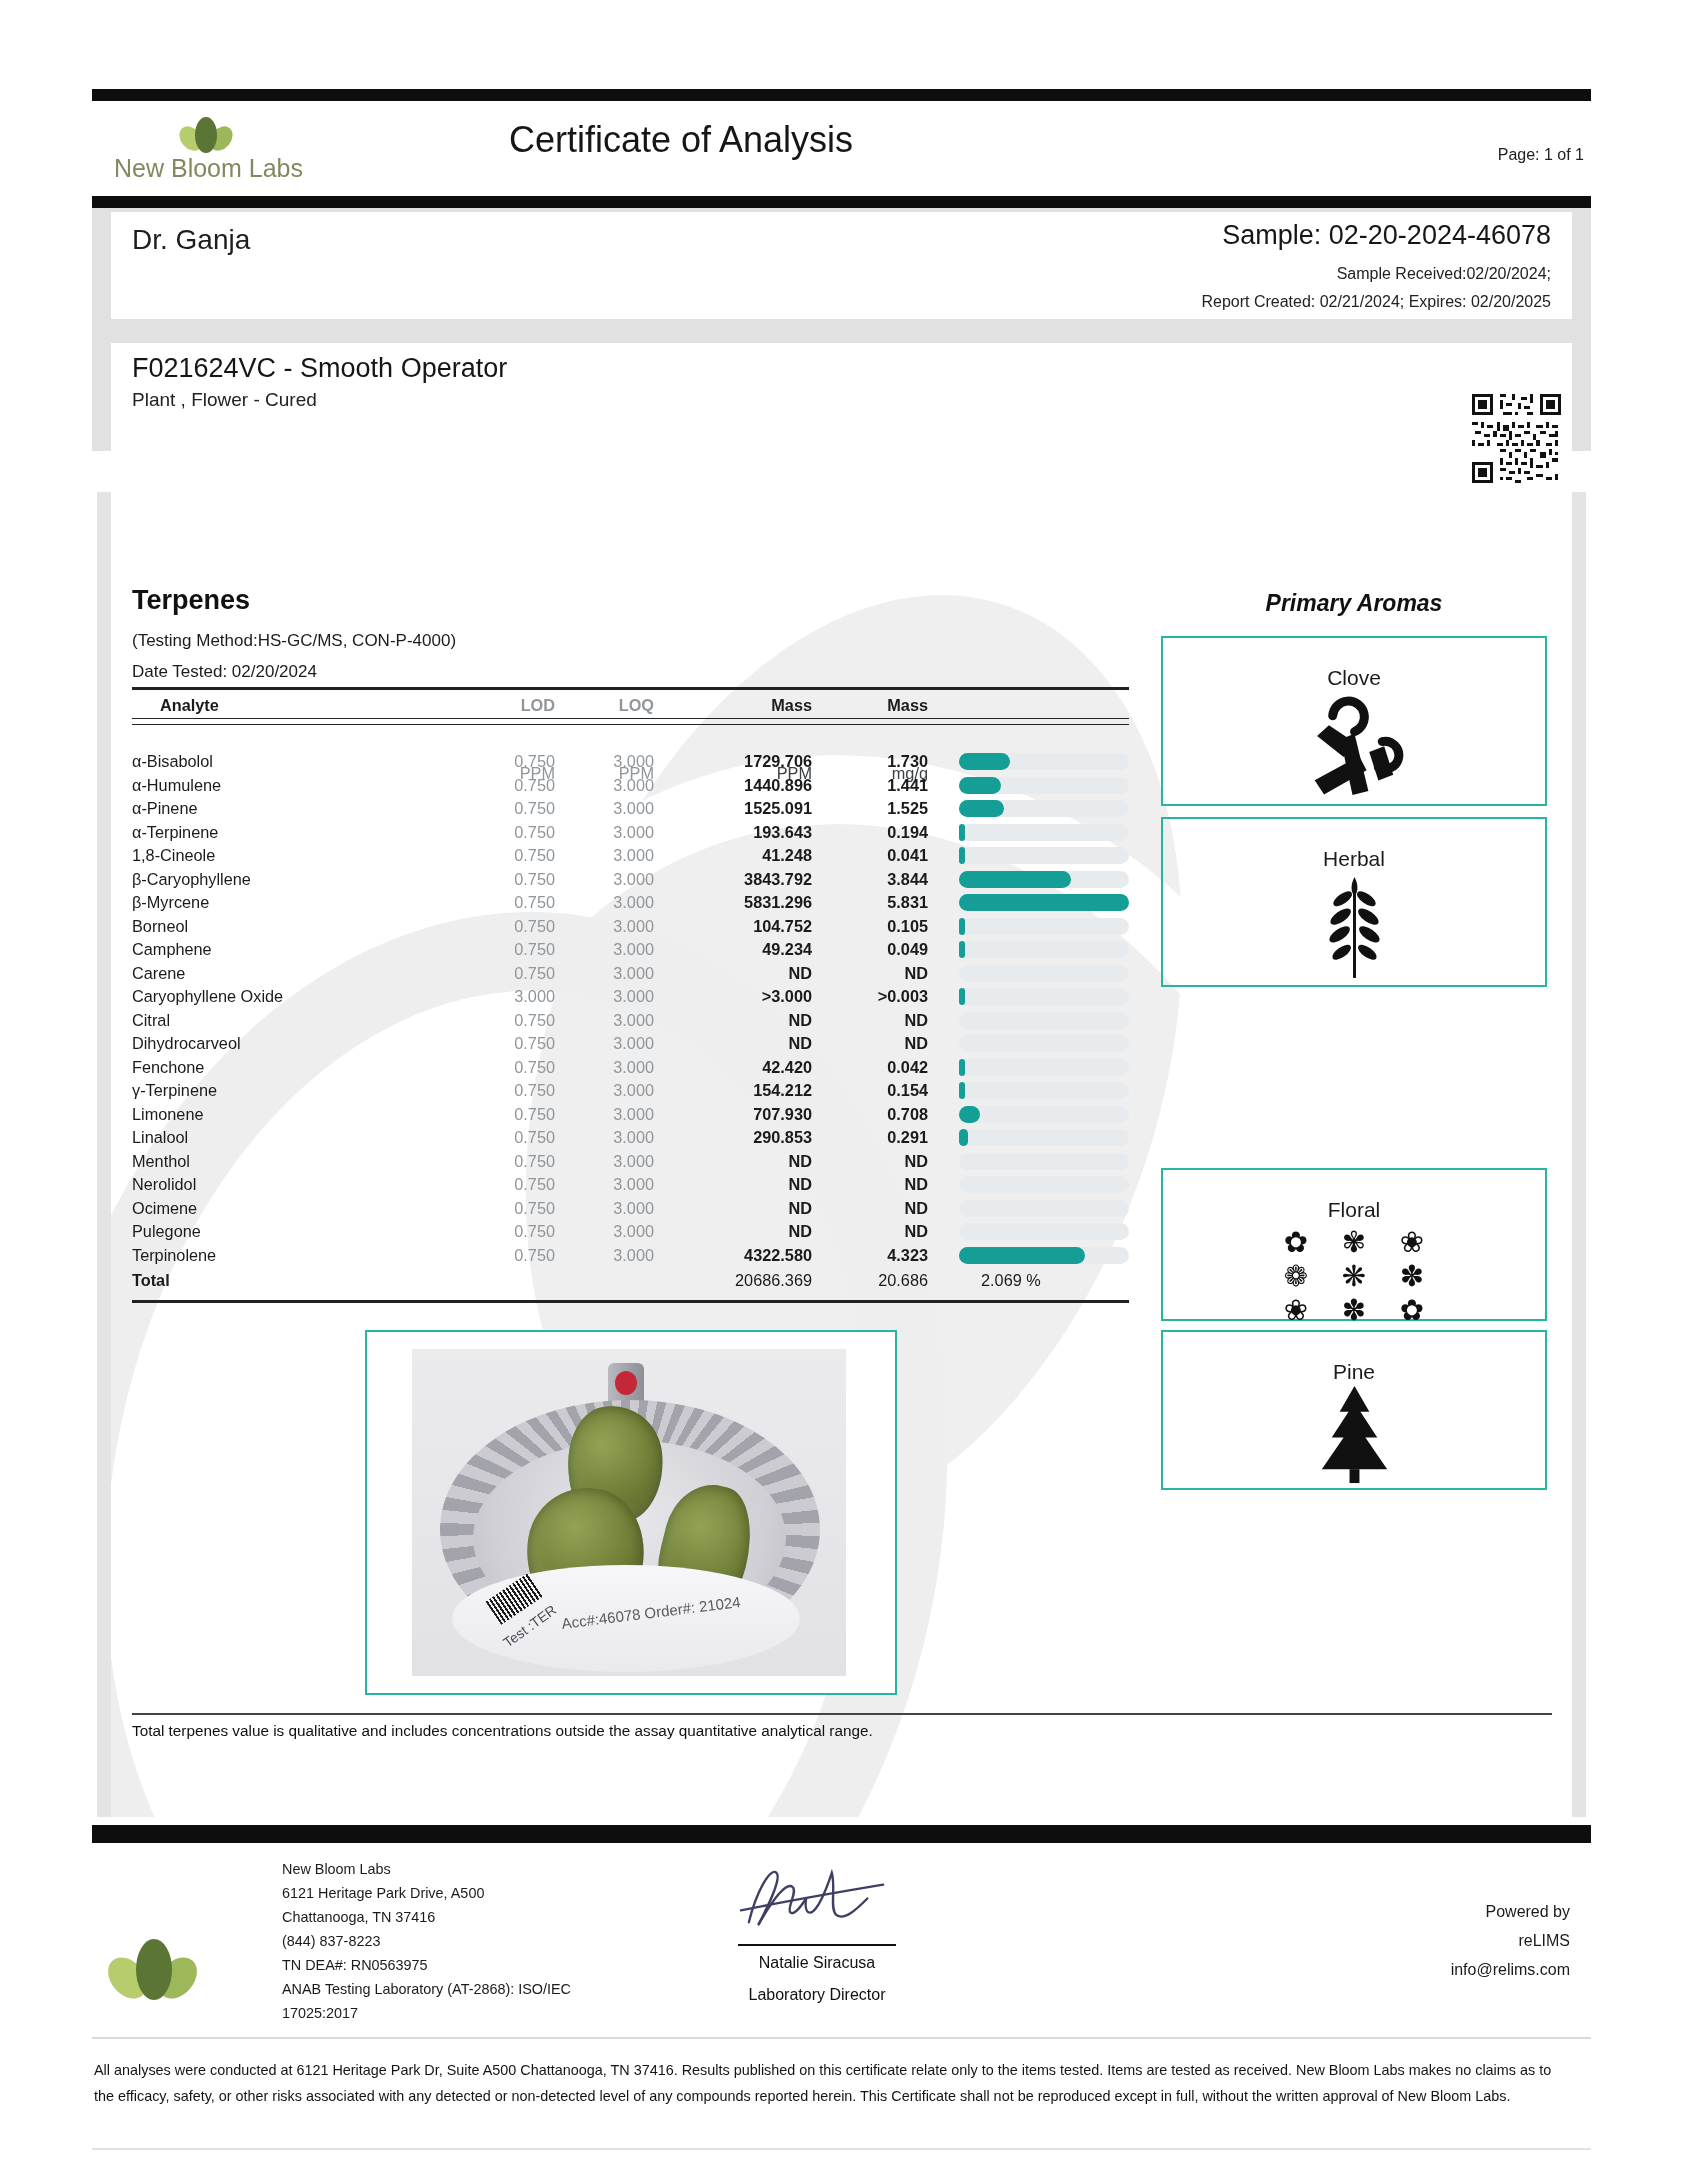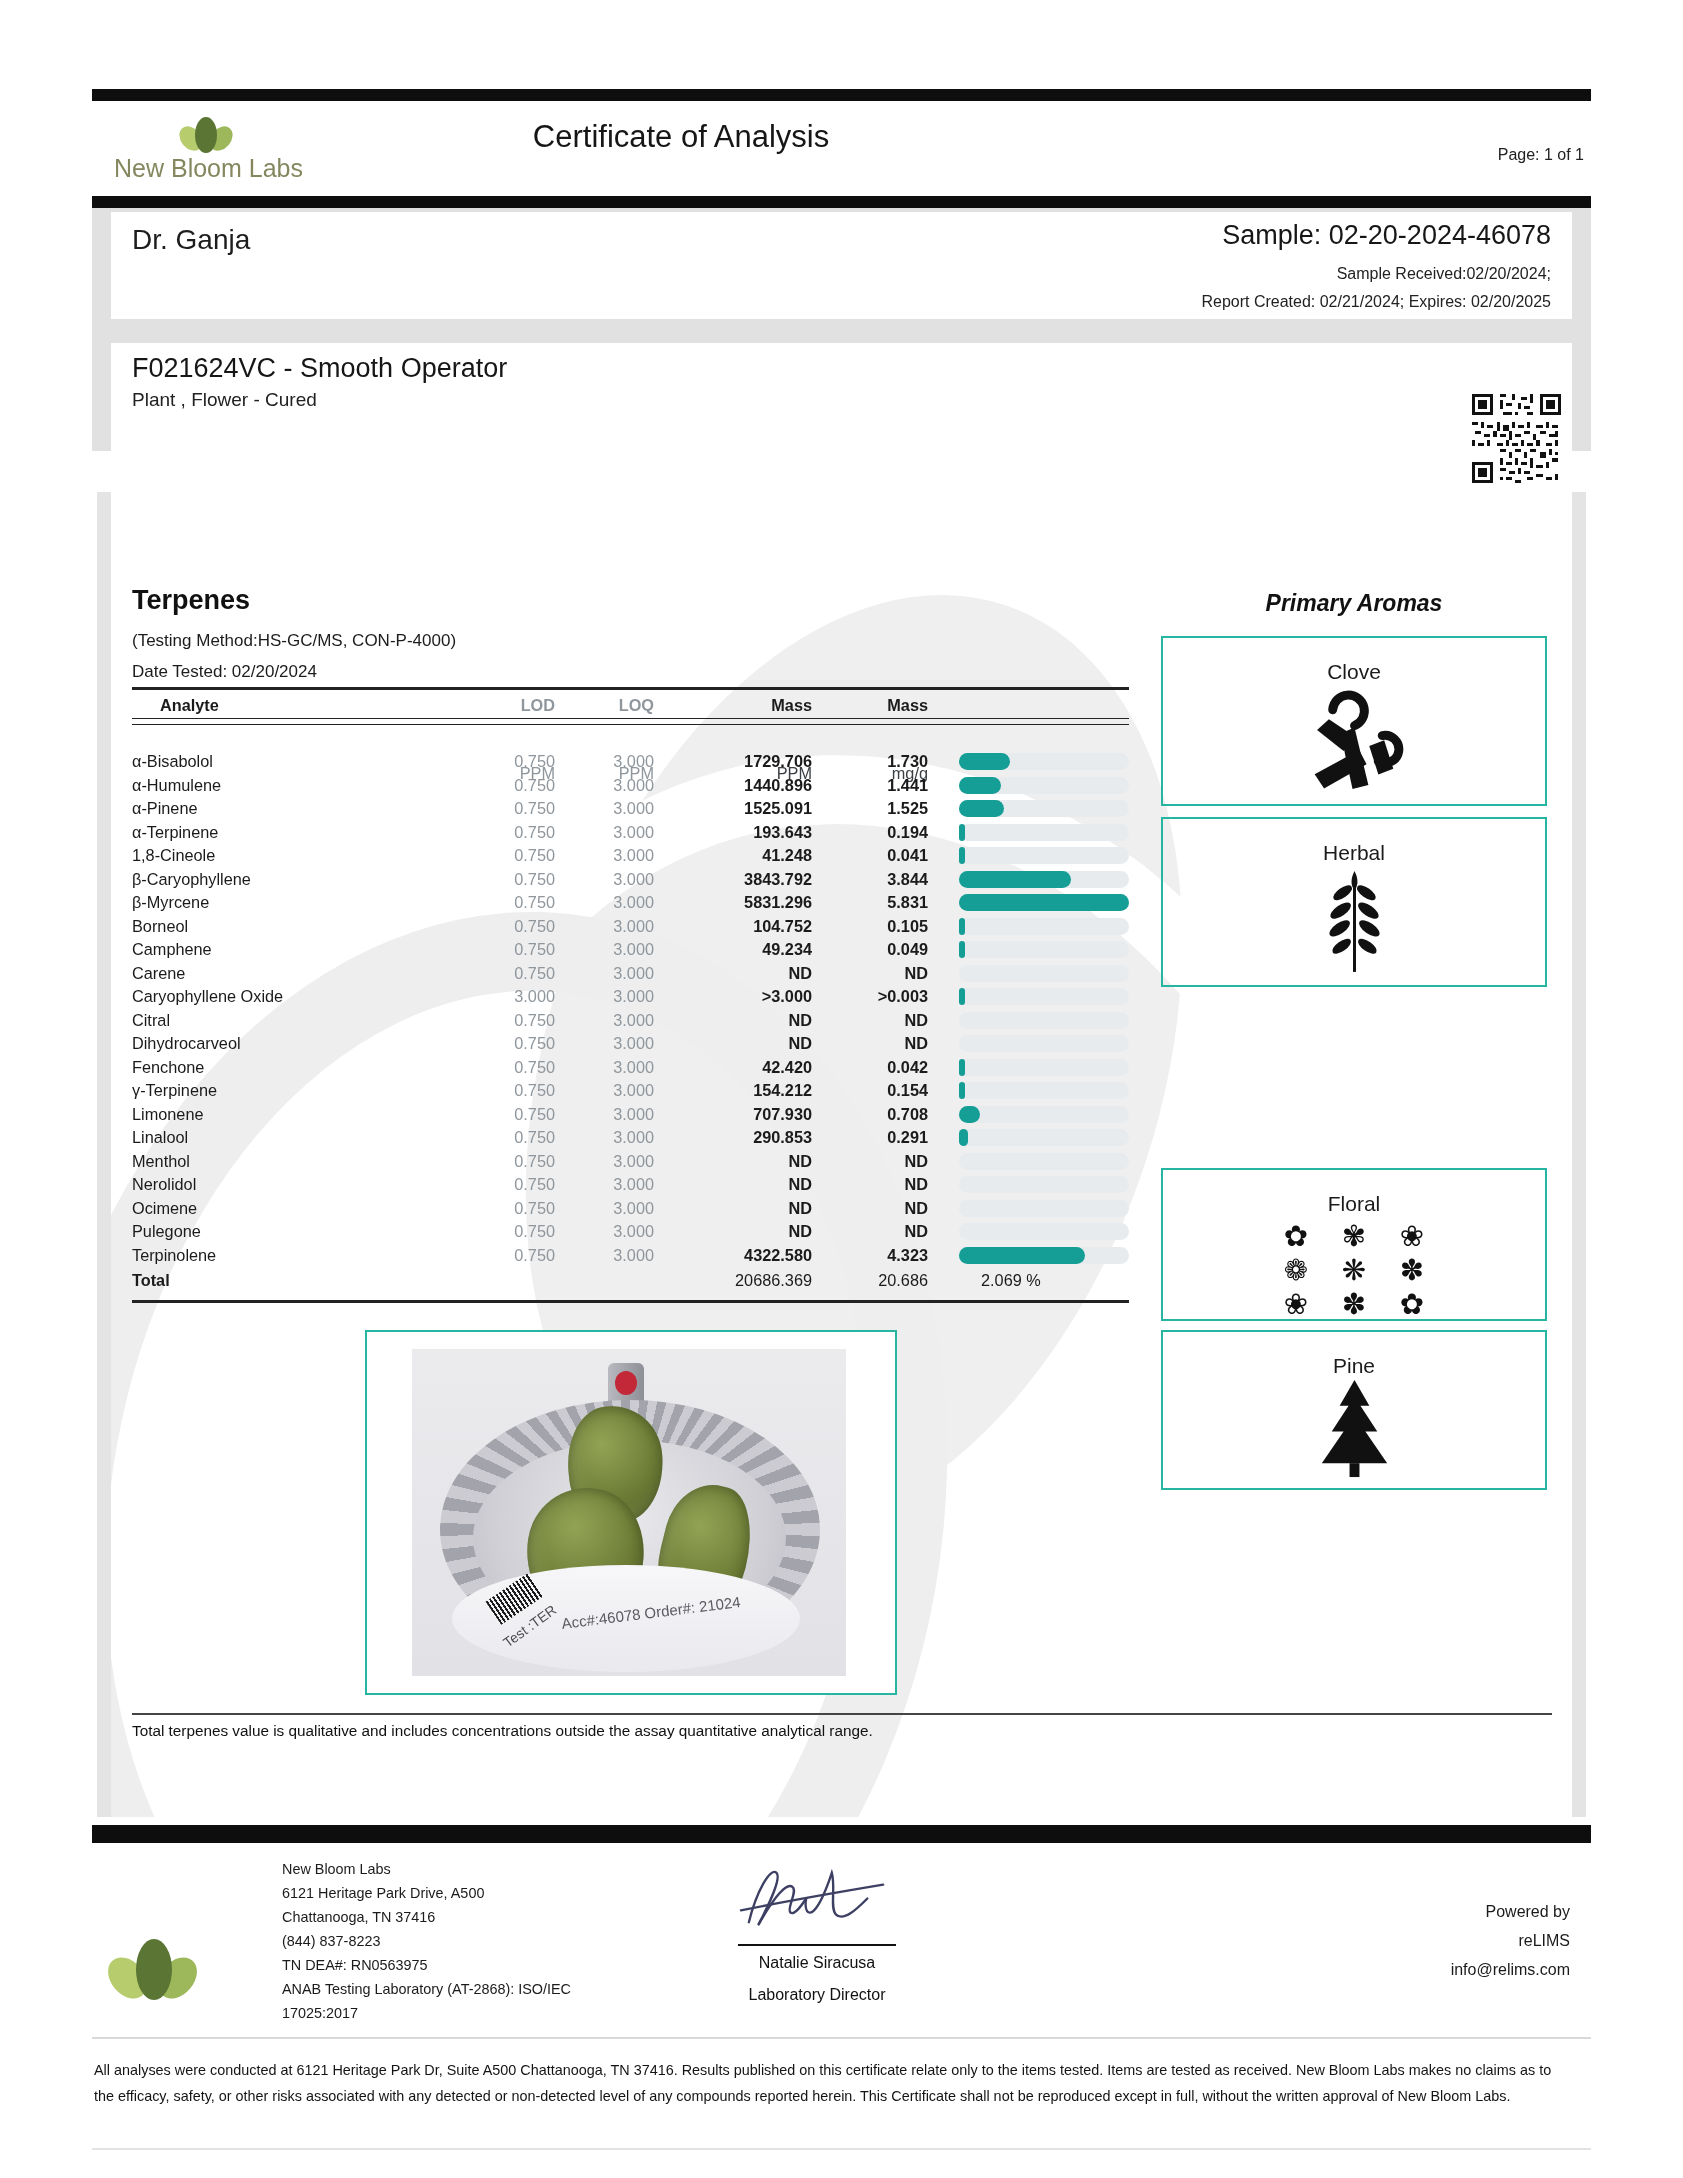--- a/index.html
+++ b/index.html
@@ -3,21 +3,21 @@
 <meta charset="utf-8">
 <style>
   html,body{margin:0;padding:0;background:#fff;}
   body{font-family:"Liberation Sans", sans-serif; color:#1b1b1b;}
   .page{position:relative;width:1683px;height:2178px;background:#fff;overflow:hidden;}
   .abs{position:absolute;}
   .black-bar{background:#0e0e0e;height:12px;left:92px;width:1499px;}
   
   .brand-mark{position:relative;}
   .petal{position:absolute;border-radius:50%;}
-  .hdr-title{left:0;width:1362px;text-align:center;font-size:31px;font-weight:400;color:#161616;letter-spacing:0;}
+  .hdr-title{left:0;width:1362px;text-align:center;font-size:36px;font-weight:400;color:#161616;letter-spacing:0;}
   .page-label{right:99px;font-size:16px;color:#222;}
   .gray-band{background:#e1e1e1;left:92px;width:1499px;}
   .card{background:#fff;left:111px;width:1461px;}
   .client-name{font-size:28px;color:#1d1d1d;}
   .sample-line{font-size:27px;color:#161616;text-align:right;}
   .sample-sub{font-size:16px;color:#222;text-align:right;}
   .product-name{font-size:27px;color:#161616;}
   .product-type{font-size:19px;color:#222;}
   
   .bigcard{left:111px;top:492px;width:1461px;height:1325px;background:#fff;overflow:hidden;}
@@ -31,21 +31,21 @@
   .tgrid .c{font-size:16.3px;}
   .ra{text-align:right;}
   .gray-t{color:#8f969c;}
   .bold{font-weight:bold;}
   .trow{height:23.5px;}
   .track{height:17px;background:#e7ebee;border-radius:9px;position:relative;}
   .fill{position:absolute;left:0;top:0;height:17px;background:#149E96;border-radius:9px;}
   
   .aroma-title{left:1161px;width:386px;text-align:center;font-size:23px;font-weight:bold;color:#111;font-style:italic;}
   .aroma-box{left:1161px;width:382px;border:2.5px solid #26B5A0;background:transparent;text-align:center;}
-  .aroma-label{font-size:21px;color:#1b1b1b;margin-top:22px;}
+  .aroma-label{font-size:21px;color:#1b1b1b;margin-top:28px;}
   .flower-grid{display:grid;grid-template-columns:repeat(3,44px);justify-content:center;row-gap:2px;column-gap:14px;margin-top:4px;}
   .flower-grid span{font-size:29px;line-height:32px;color:#111;}
   
   .photo-box{left:365px;top:1330px;width:528px;height:361px;border:2.5px solid #26B5A0;background:#fff;}
   .photo-area{position:absolute;left:45px;top:17px;width:434px;height:327px;background:linear-gradient(#ebebee,#e2e2e6);overflow:hidden;}
   .dish-outer{position:absolute;left:28px;top:51px;width:380px;height:259px;border-radius:50%;
     background:repeating-conic-gradient(#cbcbd1 0deg 4deg,#a3a3ab 4deg 8deg);}
   .dish-floor{position:absolute;left:61px;top:91px;width:313px;height:196px;border-radius:50%;
     background:radial-gradient(circle at 50% 40%,#e8e8ec 0%,#cfcfd5 70%,#bcbcc2 100%);}
   .dish-label{position:absolute;left:40px;top:216px;width:348px;height:107px;border-radius:50%;

